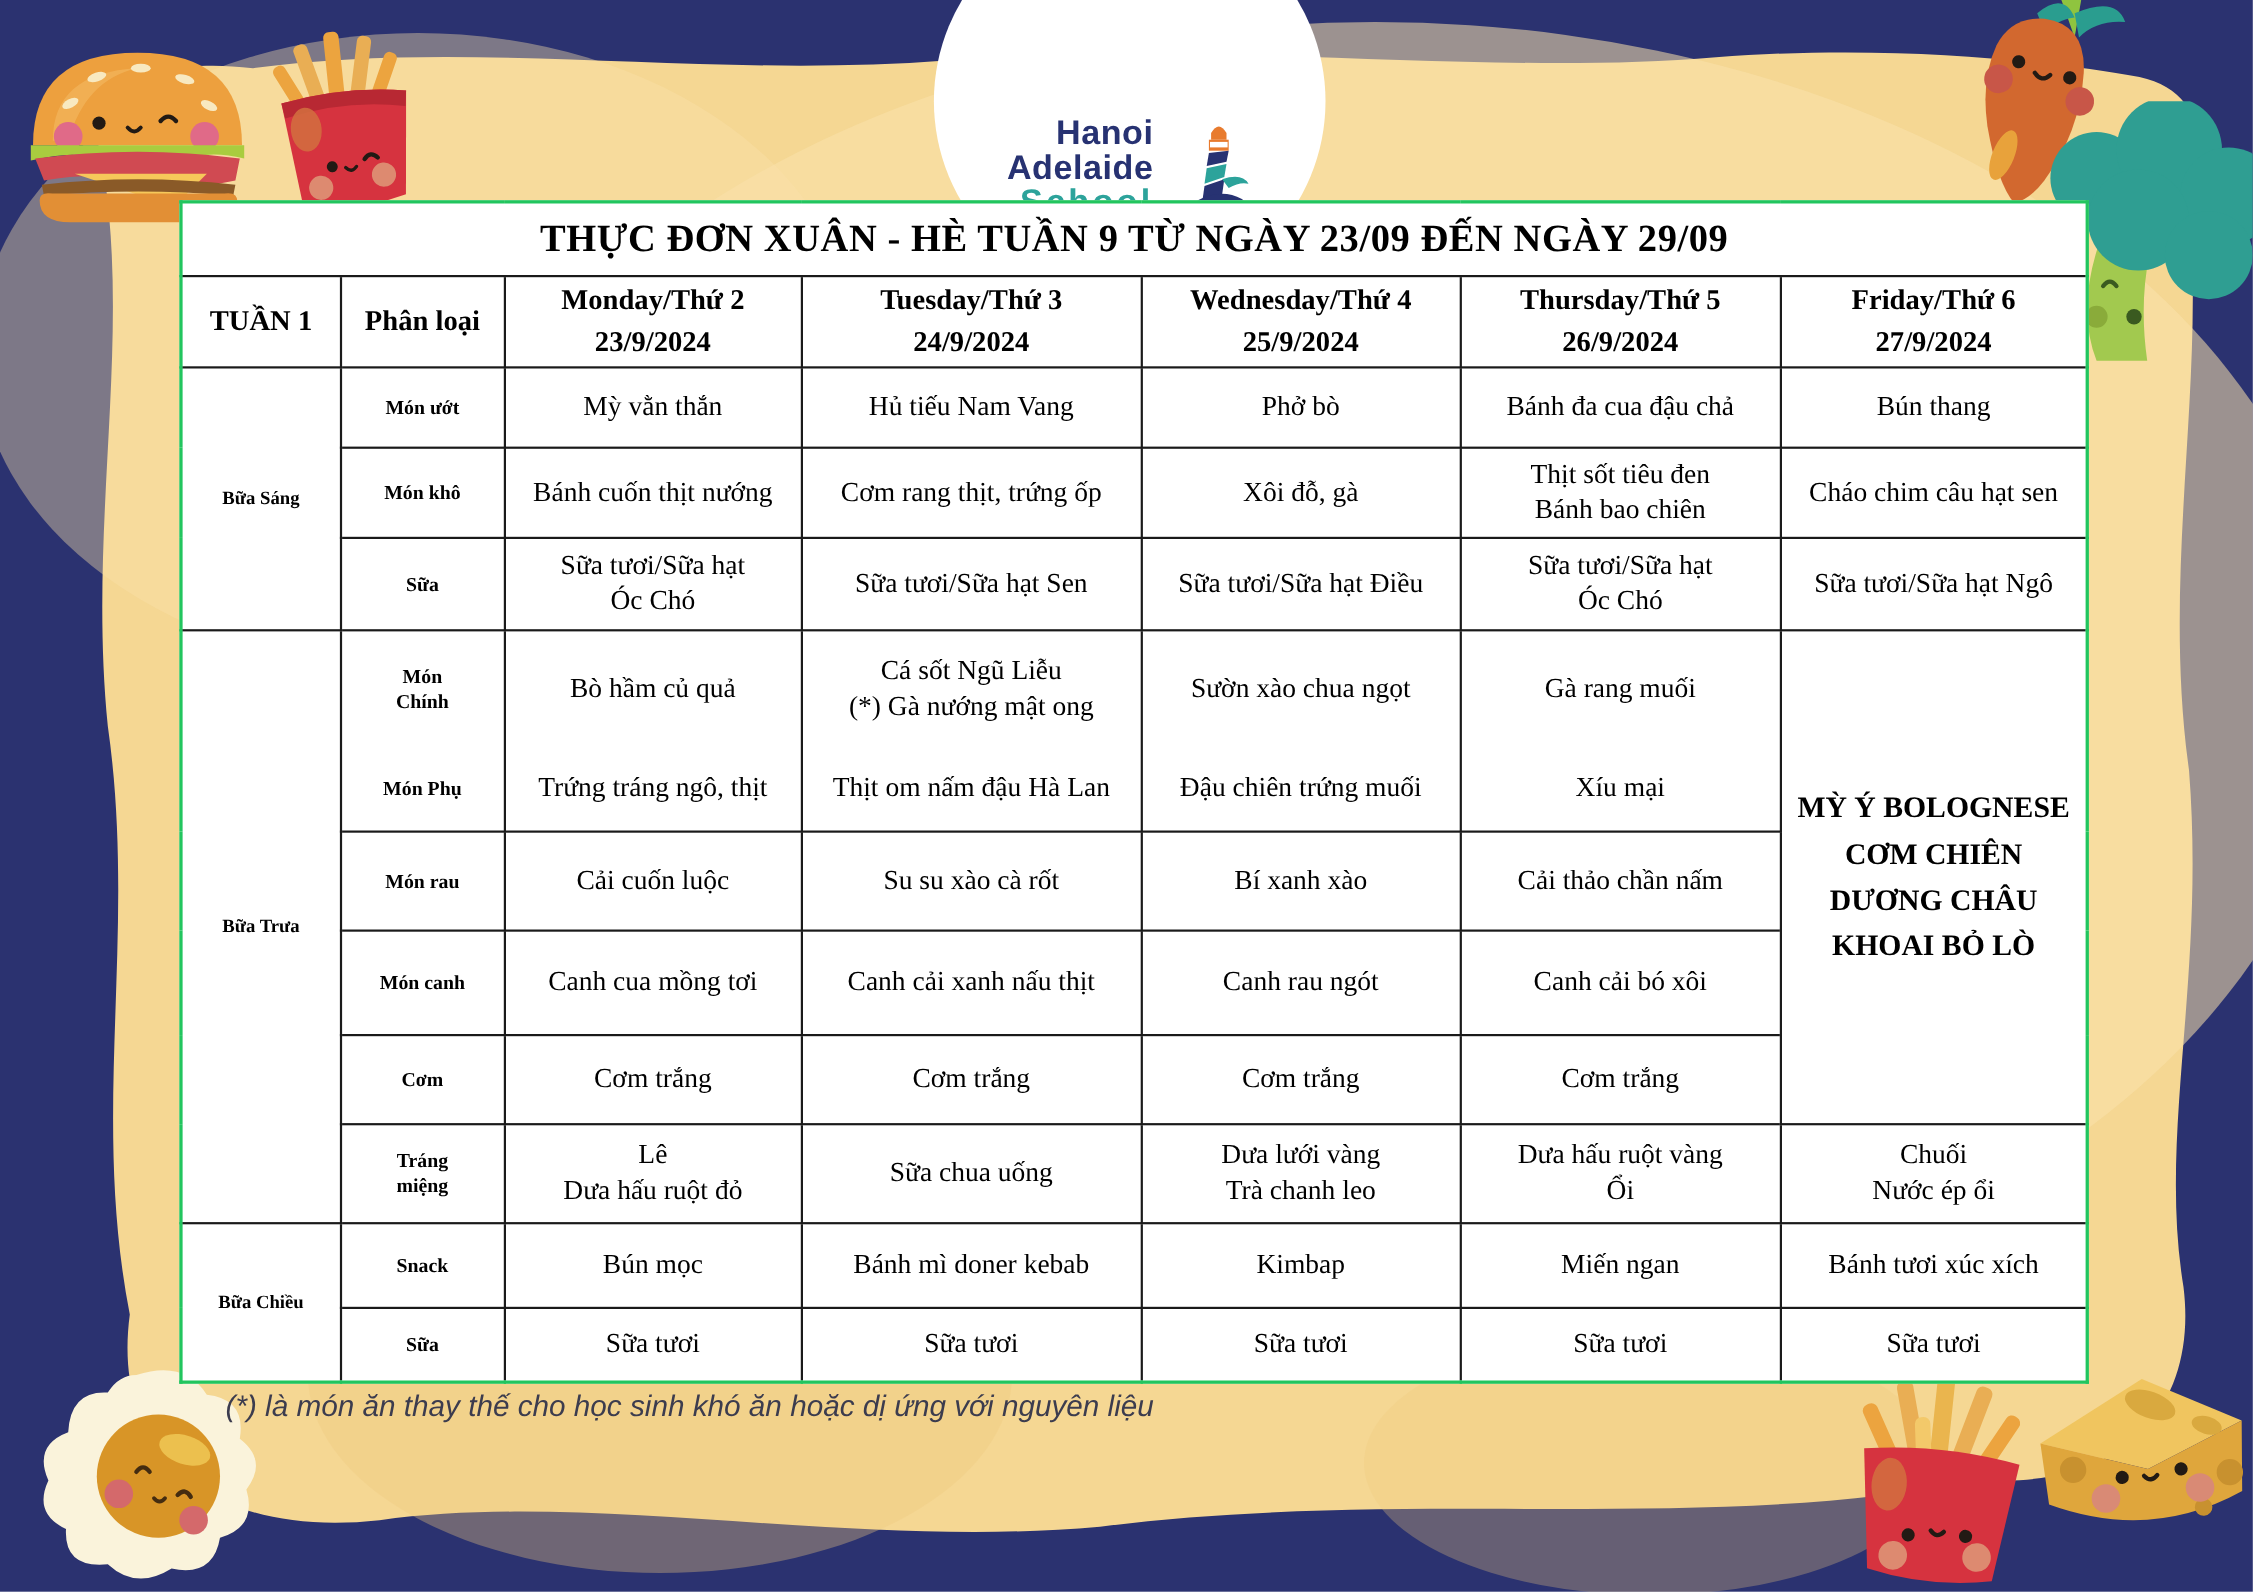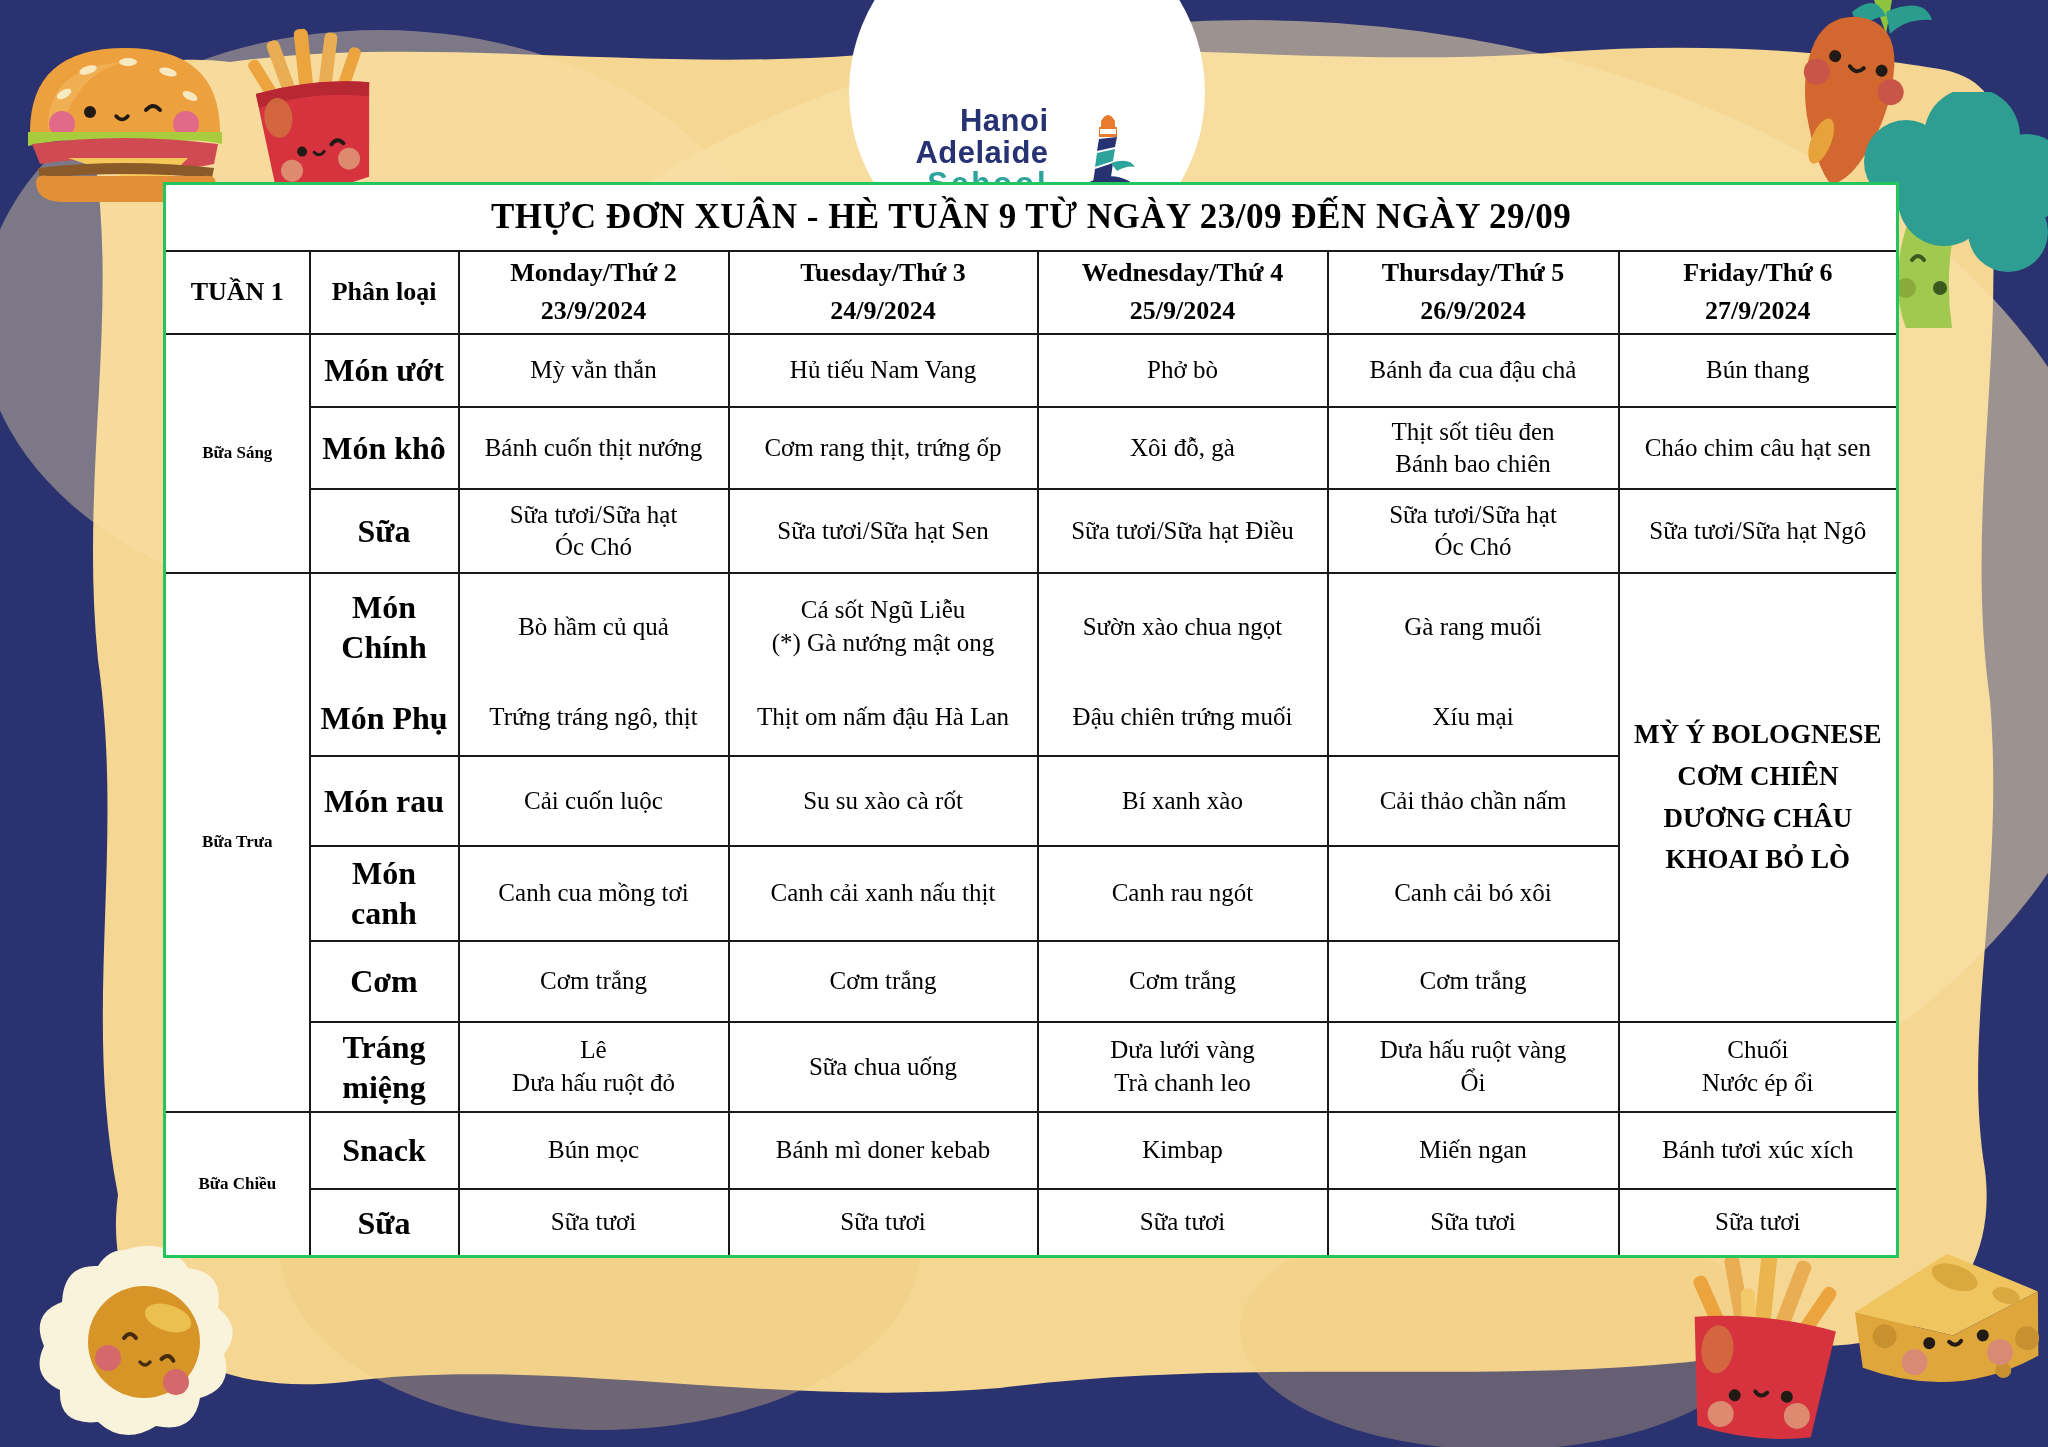--- a/index.html
+++ b/index.html
@@ -22,21 +22,21 @@
   
   .deco{position:absolute;z-index:2;}
   
   .menu-table-wrap{position:absolute;left:163px;top:182px;z-index:5;}
   table.menu{
     border-collapse:collapse;table-layout:fixed;background:#ffffff;
     width:1733px;height:1076px;border:3px solid #22c55e;
   }
   td{border:2px solid #1a1a1a;text-align:center;vertical-align:middle;padding:2px 6px;color:#000;}
   .cell{white-space:pre-line;font-size:25px;line-height:1.3;}
-  .lab{white-space:pre-line;font-size:32px;font-weight:bold;line-height:1.25;}
+  .lab{white-space:pre-line;font-size:18px;font-weight:bold;line-height:1.25;}
   .sect{font-size:17px;font-weight:bold;}
   .title-cell{font-size:35px;font-weight:bold;letter-spacing:.5px;}
   .day-name,.day-date{font-size:26px;font-weight:bold;line-height:1.45;}
   .fri-merge{font-size:27px;font-weight:bold;line-height:1.55;white-space:pre-line;}
   .stack{display:flex;flex-direction:column;height:100%;width:100%;}
   .stack .a{flex:0 0 106px;display:flex;align-items:center;justify-content:center;}
   .stack .b{flex:1;display:flex;align-items:center;justify-content:center;}
   td.nopad{padding:0;}
   
   .r-title{height:66px}.r-head{height:80px}.r2{height:72px}.r3{height:81px}
@@ -489,13 +489,14 @@
           </td>
     <td>
             <div class="cell">Sữa tươi</div>
           </td>
   </tr>
 </tbody>
     </table>
 </div>
 
 <div class="notes">
+  <div>(*) là món ăn thay thế cho học sinh khó ăn hoặc dị ứng với nguyên liệu</div>
 </div>
 
 </body></html>

